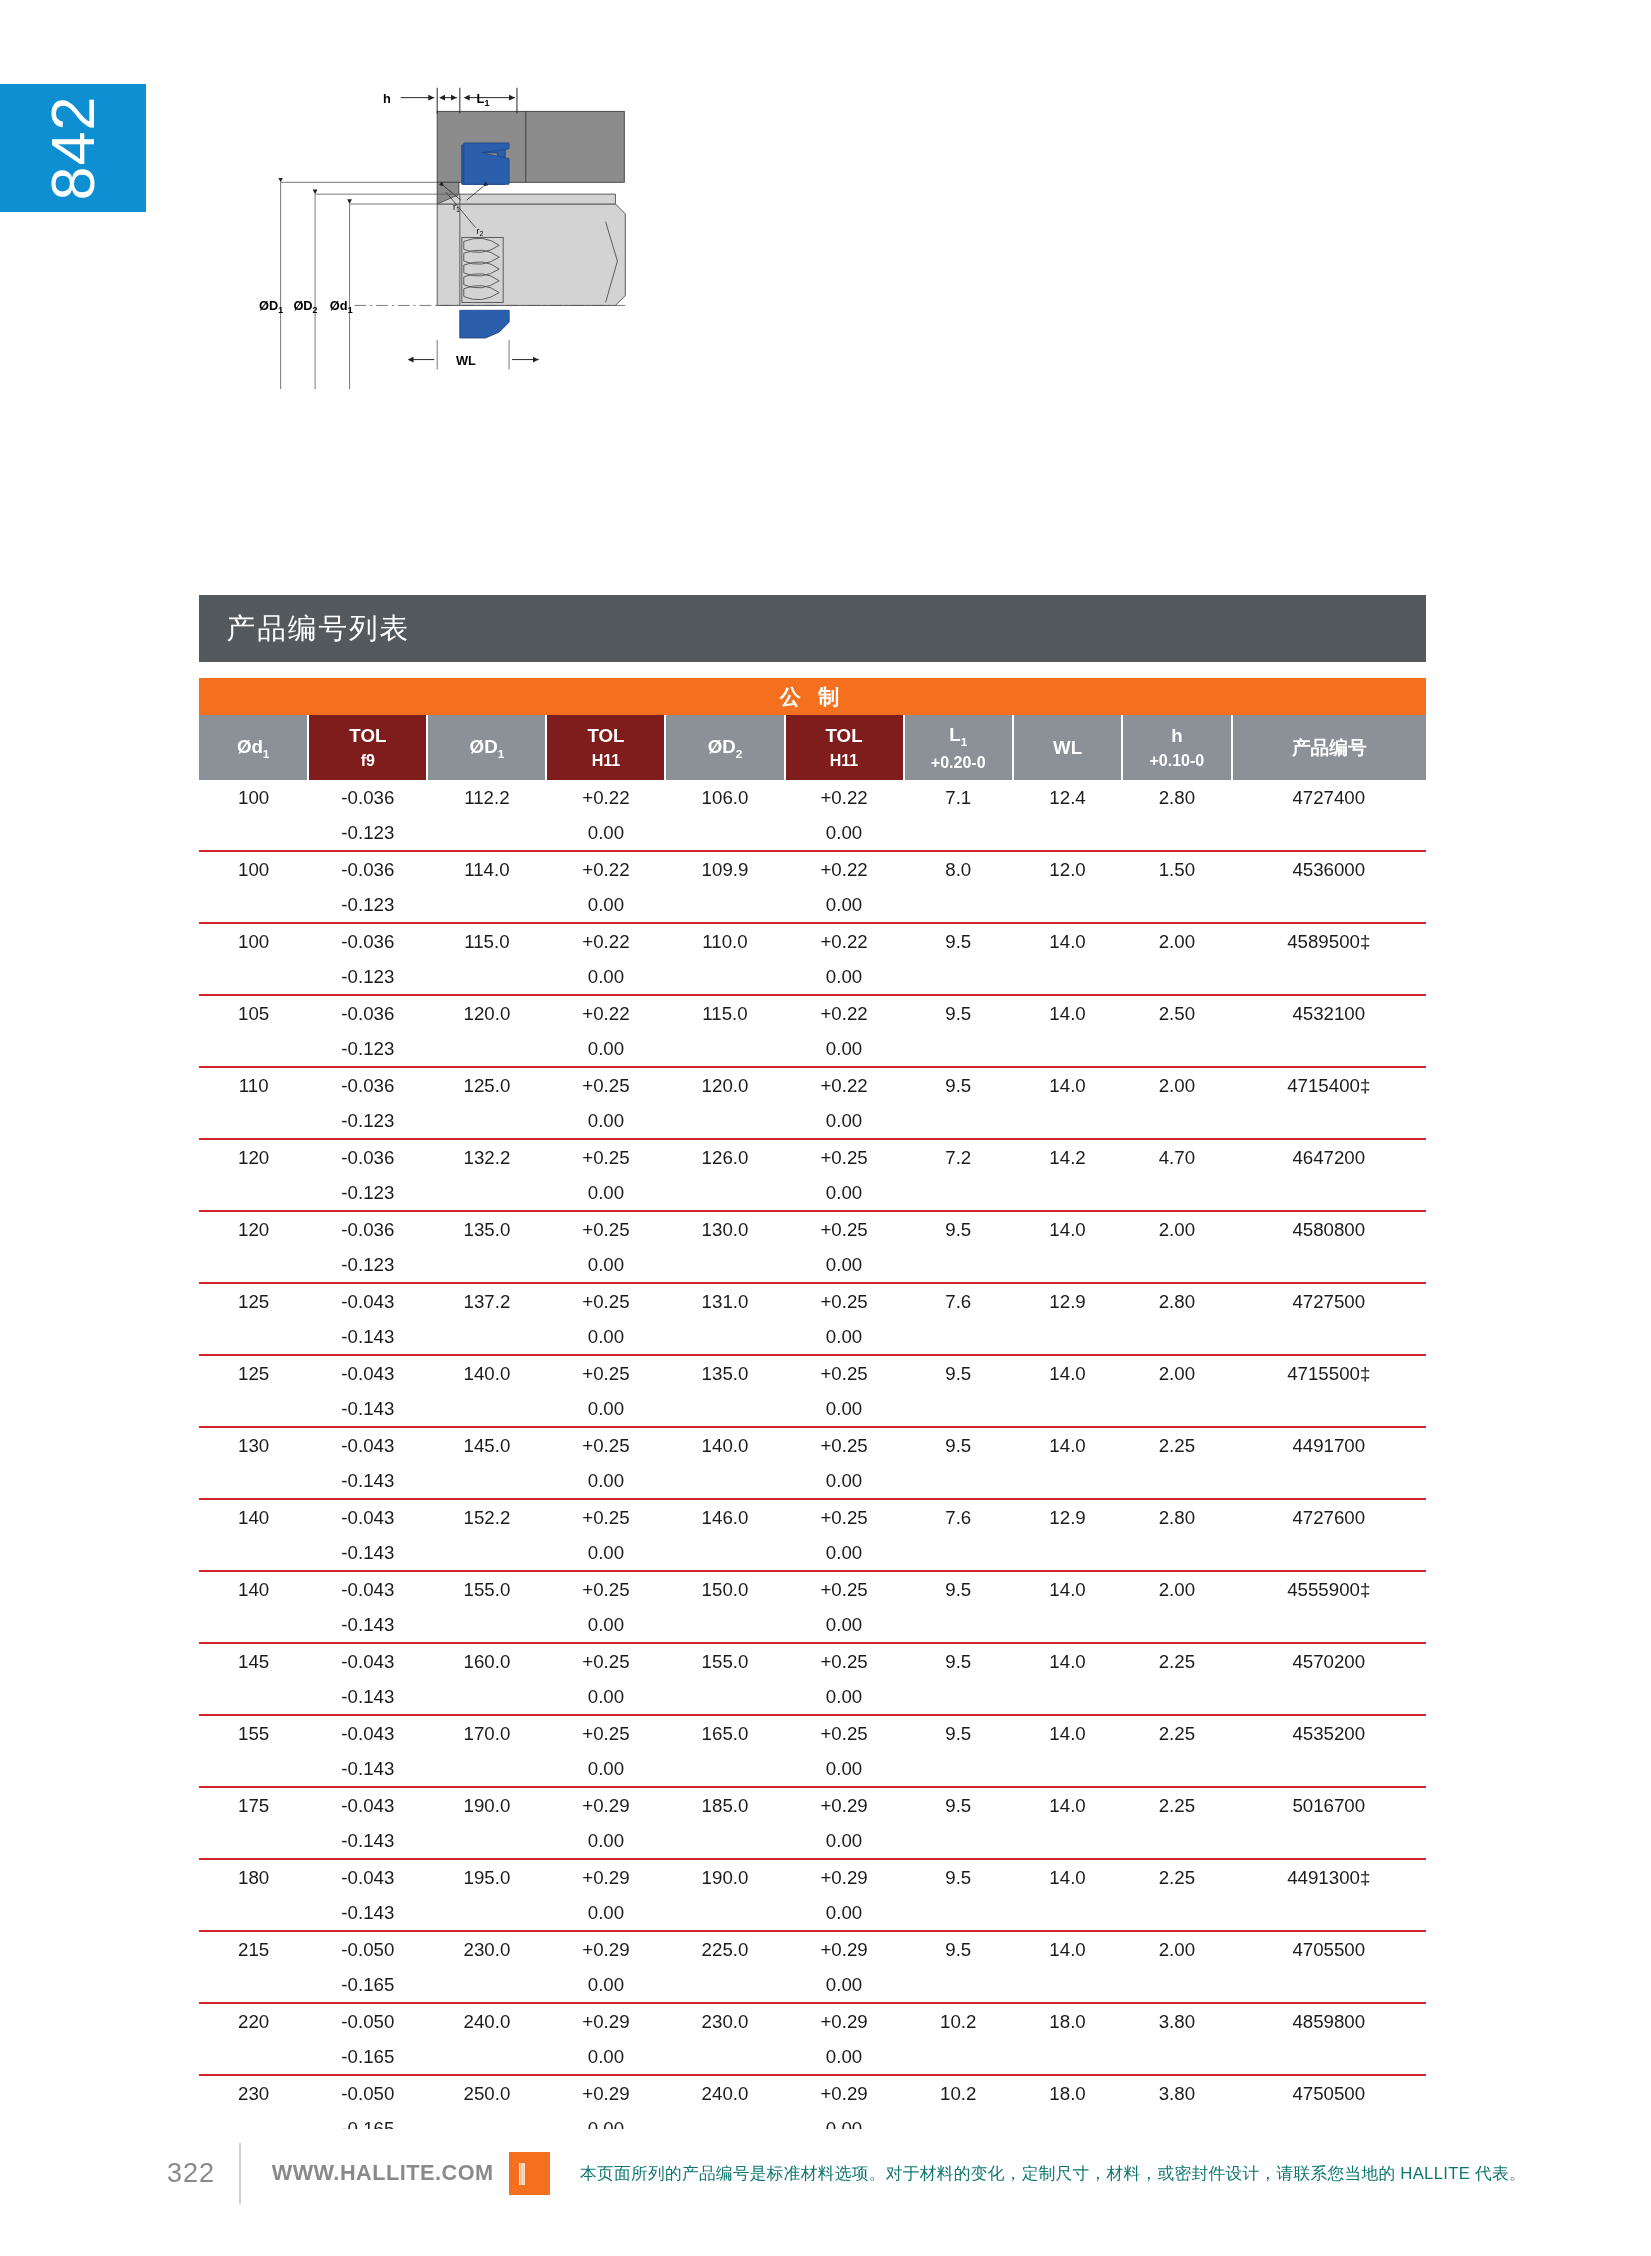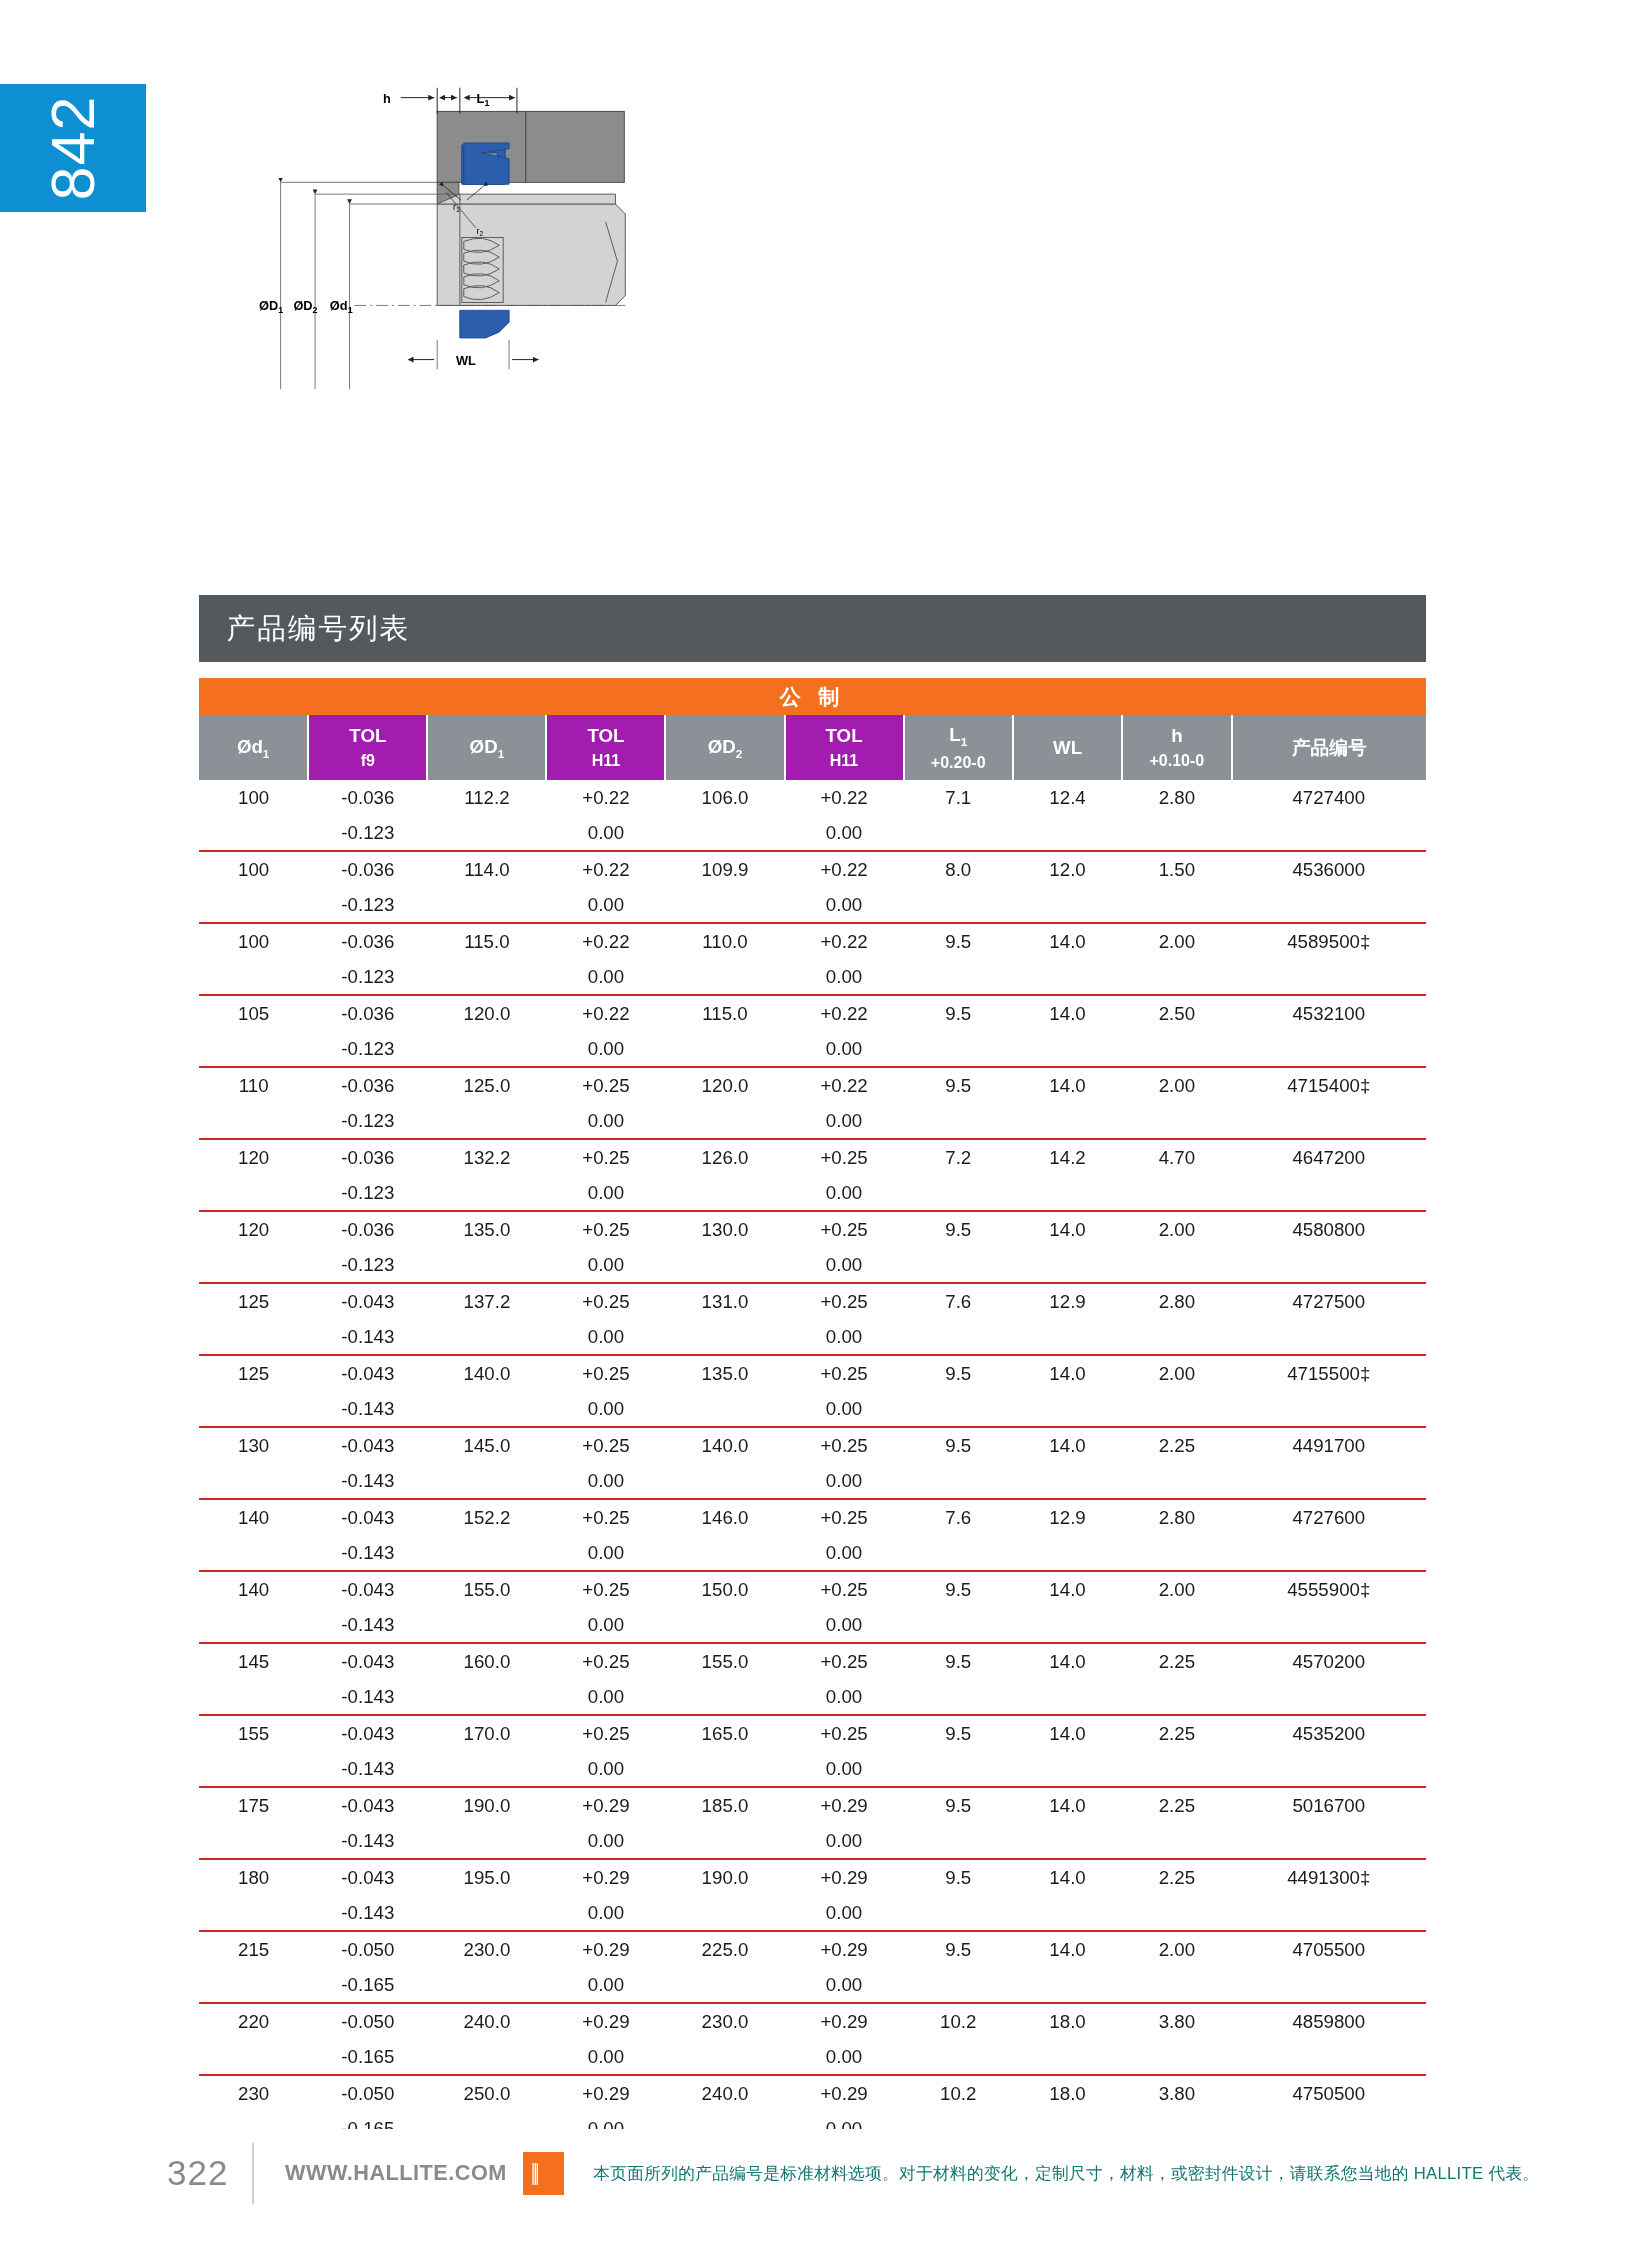--- a/index.html
+++ b/index.html
@@ -73,21 +73,21 @@
     color:#ffffff;
     text-align:center;
     vertical-align:middle;
     font-size:18.7px;
     font-weight:bold;
     line-height:1.45;
     border-right:2px solid #ffffff;
   }
   .hdr td:last-child{ border-right:none; }
   .hdr .lt{ background:#8b9196; }
-  .hdr .dk{ background:#a21caf; }
+  .hdr .dk{ background:#7f1d1d; }
   .hdr .sub{ font-size:16px; display:block; font-weight:bold; }
   .hdr sub{ font-size:11.8px; }
 
   tr.data td{
     text-align:center;
     font-size:18.7px;
     color:#1b1b1b;
     height:36px;
     vertical-align:middle;
     background:#ffffff;
@@ -129,21 +129,21 @@
   .footer{
     position:absolute; left:0; bottom:0;
     width:1652px; height:128px;
     background:#ffffff;
   }
   .footer-inner{
     position:absolute; left:167px; top:13.8px;
     display:flex; align-items:center; gap:0;
   }
   .footer .pageno{
-    font-size:35px; color:#8a8a8a; letter-spacing:1px;
+    font-size:27px; color:#8a8a8a; letter-spacing:1px;
     padding-right:23.6px;
   }
   .footer .divider{
     width:2px; height:61px; background:#cfcfcf;
   }
   .footer .site{
     font-size:21.7px; font-weight:bold; color:#8a8a8a;
     letter-spacing:0.5px; padding-left:31px;
   }
   .footer .logo{

